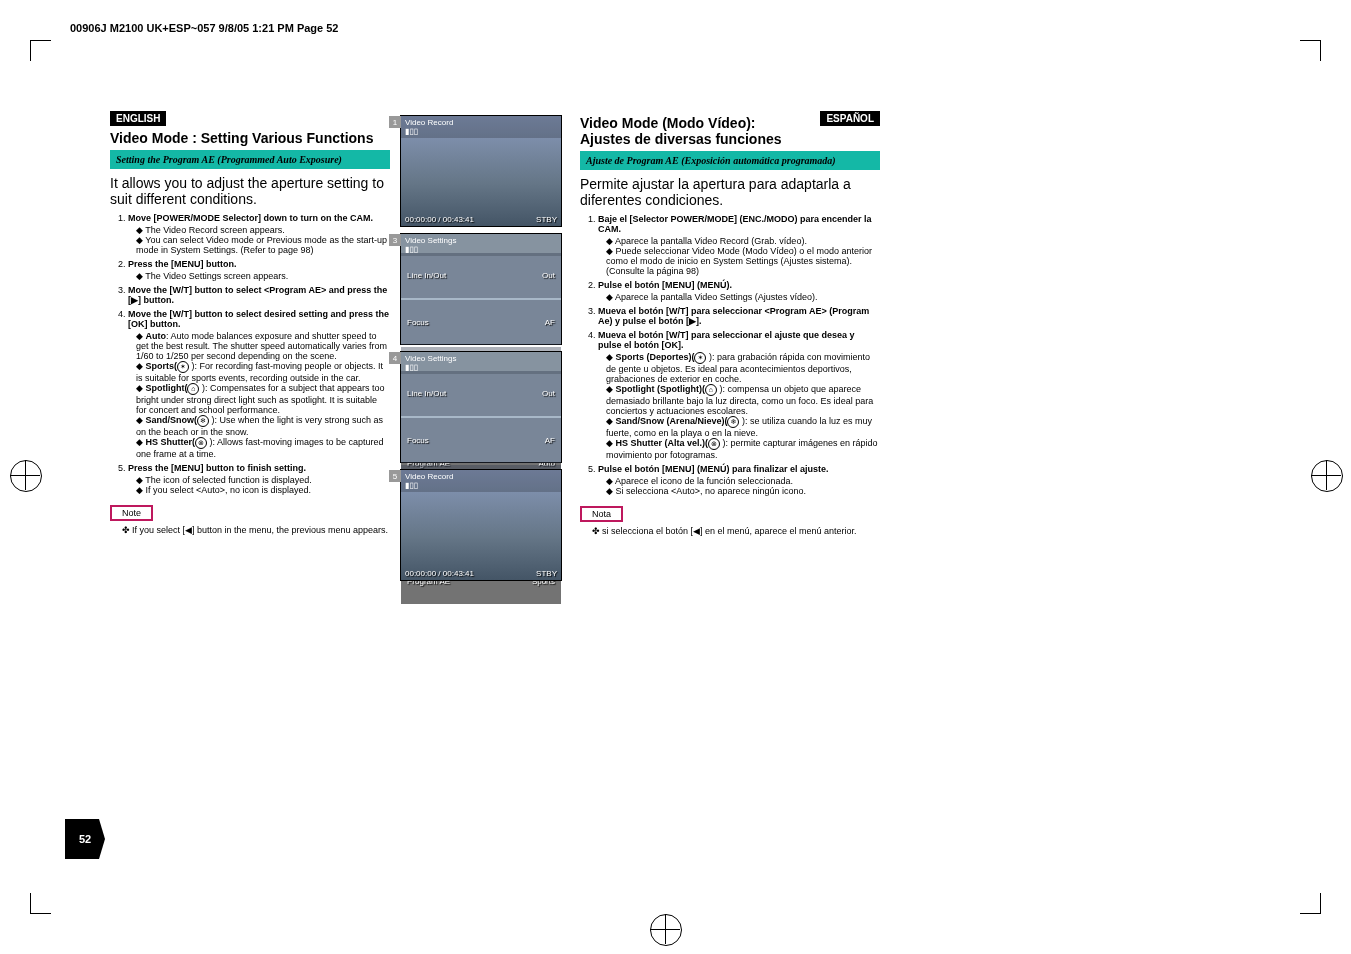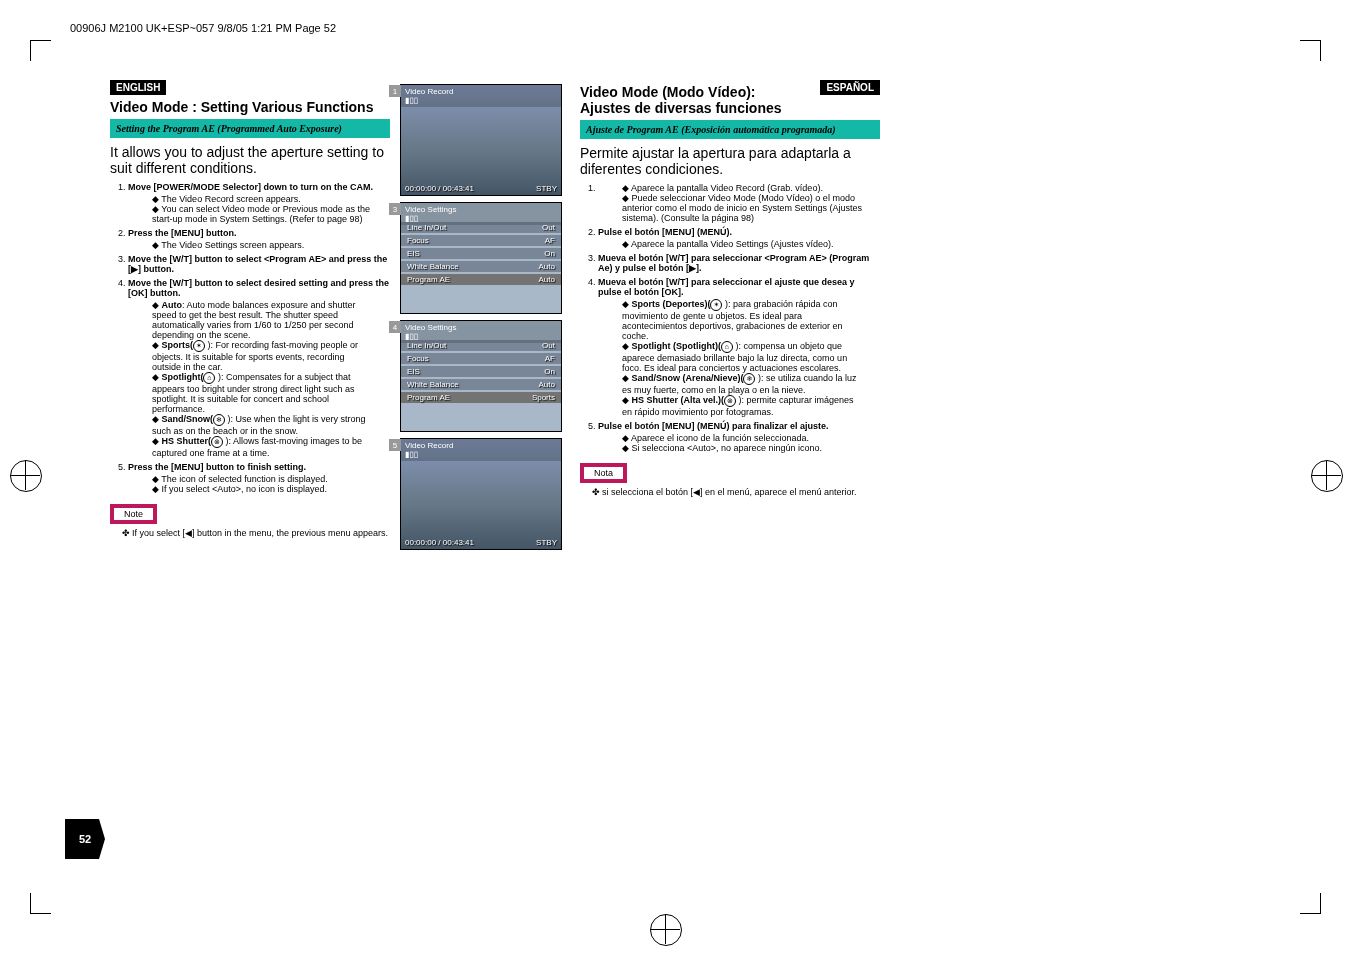--- a/index.html
+++ b/index.html
@@ -15,20 +15,21 @@
   height: 954px;
   position: relative;
   box-sizing: border-box;
 }
 .header-line {
   position: absolute;
   top: 22px;
   left: 70px;
   font-size: 11px;
   color: #000;
+  font-weight: bold;
 }
 .crop-marks {
   position: absolute;
   pointer-events: none;
 }
 .crop-tl { top: 40px; left: 30px; width: 20px; height: 20px; border-left: 1px solid #000; border-top: 1px solid #000; }
 .crop-tr { top: 40px; right: 30px; width: 20px; height: 20px; border-right: 1px solid #000; border-top: 1px solid #000; }
 .crop-bl { bottom: 40px; left: 30px; width: 20px; height: 20px; border-left: 1px solid #000; border-bottom: 1px solid #000; }
 .crop-br { bottom: 40px; right: 30px; width: 20px; height: 20px; border-right: 1px solid #000; border-bottom: 1px solid #000; }
 .registration {
@@ -61,21 +62,21 @@
 .cross-v {
   position: absolute;
   background: #000;
   width: 1px;
   height: 30px;
   top: 0;
   left: 15px;
 }
 .content-area {
   position: absolute;
-  top: 80px;
+  top: 111px;
   left: 110px;
   width: 770px;
   display: flex;
 }
 .col-left { width: 280px; }
 .col-right { width: 300px; }
 .col-center { width: 190px; }
 .lang-badge {
   display: inline-block;
   background: #000;
@@ -109,31 +110,31 @@
 }
 ol.main-list > li {
   margin-bottom: 4px;
 }
 ol.main-list > li > .step-title {
   font-weight: bold;
   display: block;
 }
 ul.sub-list {
   list-style: none;
-  margin: 2px 16px;
+  margin: 2px 0;
   padding-left: 8px;
 }
 ul.sub-list > li::before {
   content: "◆ ";
 }
 .mode-name {
   font-weight: bold;
 }
 .note-box {
-  border: 4px solid #be185d;
+  border: 2px solid #be185d;
   display: inline-block;
   padding: 1px 10px;
   font-size: 9px;
   margin-top: 6px;
 }
 .note-text {
   margin: 4px 0 0 12px;
   font-size: 9px;
 }
 .note-text::before {
@@ -181,21 +182,21 @@
   background: rgba(0,0,0,0.2);
   padding: 2px 4px;
   font-size: 8px;
   display: flex;
   justify-content: space-between;
   flex-direction: column;
 }
 .ss-row {
   display: flex;
   justify-content: space-between;
-  padding: 1px 6px;
+  padding: 18px 6px;
   font-size: 8px;
   background: rgba(50,60,80,0.4);
   margin: 1px 0;
   text-shadow: 1px 1px 1px #000;
 }
 .ss-row-hl {
   background: #737373;
 }
 .ss-bottom {
   position: absolute;
@@ -399,20 +400,21 @@
           <div class="title">Video Mode (Modo Vídeo):</div>
           <div class="title" style="margin-top:-4px">Ajustes de diversas funciones</div>
         </div>
         <span class="lang-badge">ESPAÑOL</span>
       </div>
       <div class="section-bar">Ajuste de Program AE (Exposición automática programada)</div>
       <div class="intro">Permite ajustar la apertura para adaptarla a diferentes condiciones.</div>
 
       <ol class="main-list">
         <li>
+          <span class="step-title">Baje el [Selector POWER/MODE] (ENC./MODO) para encender la CAM.</span>
           <ul class="sub-list">
             <li>Aparece la pantalla Video Record (Grab. vídeo).</li>
             <li>Puede seleccionar Video Mode (Modo Vídeo) o el modo anterior como el modo de inicio en System Settings (Ajustes sistema). (Consulte la página 98)</li>
           </ul>
         </li>
         <li>
           <span class="step-title">Pulse el botón [MENU] (MENÚ).</span>
           <ul class="sub-list">
             <li>Aparece la pantalla Video Settings (Ajustes vídeo).</li>
           </ul>

